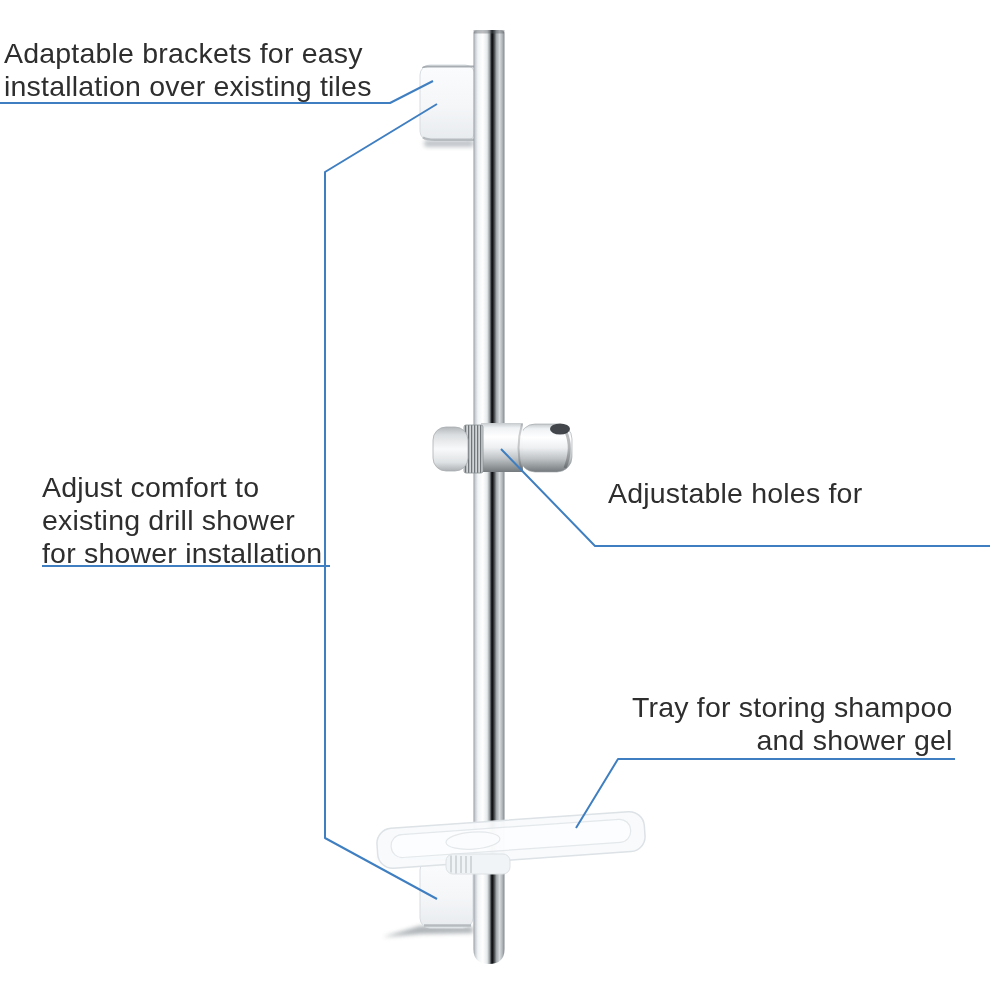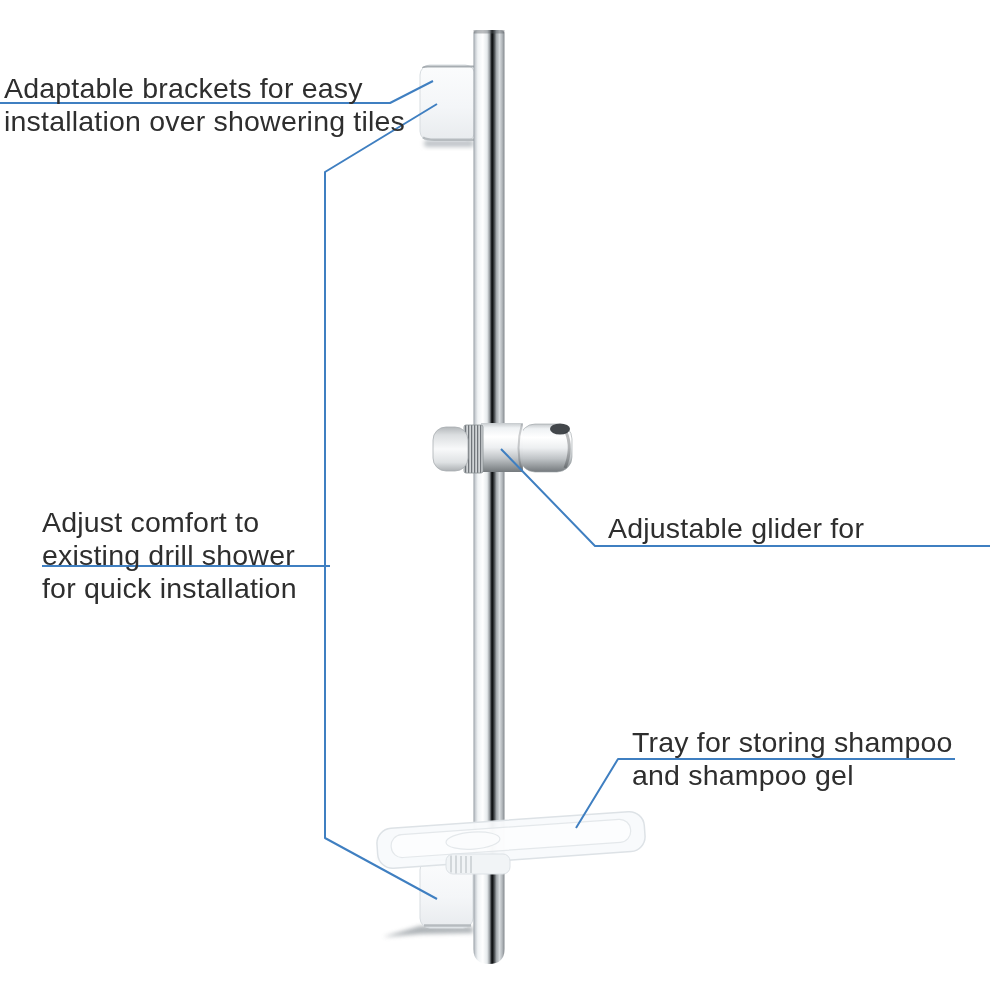--- a/index.html
+++ b/index.html
@@ -17,26 +17,25 @@
   }
   .callout {
     position: absolute;
     z-index: 2;
     color: #2e2e2e;
     font-size: 28.5px;
     line-height: 33px;
     letter-spacing: 0.2px;
     white-space: nowrap;
     font-weight: 400;
-    margin-top: 35px;
   }
   #callout-top-left     { left: 4px;   top: 37px;  }
   #callout-mid-left     { left: 42px;  top: 471px; }
   #callout-mid-right    { left: 608px; top: 477px; }
-  #callout-bottom-right { left: 632px; top: 691px; }
+  #callout-bottom-right { left: 632px; top: 691px; text-align: right; }
 </style>
 </head>
 <body>
 
 <svg class="stage" viewBox="0 0 1000 1000" aria-hidden="false">
   <defs>
     <linearGradient id="railGrad" x1="0" y1="0" x2="1" y2="0">
       <stop offset="0" stop-color="#9199a0"></stop>
       <stop offset="0.05" stop-color="#c6cbd0"></stop>
       <stop offset="0.14" stop-color="#f0f3f5"></stop>
@@ -127,29 +126,29 @@
     <polyline points="0,103 390,103 433,81" stroke="#3f7fc1"></polyline>
     <polyline points="437,104 325,172 325,838 437,899" stroke="#3f7fc1"></polyline>
     <polyline points="42,566 330,566" stroke="#3f7fc1"></polyline>
     <polyline points="990,546 595,546 501,449" stroke="#3f7fc1"></polyline>
     <polyline points="955,759 618,759 576,828" stroke="#3f7fc1"></polyline>
   </g>
 </svg>
 
 <div class="callout" id="callout-top-left">
   <div>Adaptable brackets for easy</div>
-  <div>installation over showering tiles</div>
+  <div>installation over existing tiles</div>
 </div>
 
 <div class="callout" id="callout-mid-left">
   <div>Adjust comfort to</div>
   <div>existing drill shower</div>
-  <div>for quick installation</div>
+  <div>for shower installation</div>
 </div>
 
 <div class="callout" id="callout-mid-right">
-  <div>Adjustable glider for</div>
+  <div>Adjustable holes for</div>
 </div>
 
 <div class="callout" id="callout-bottom-right">
   <div>Tray for storing shampoo</div>
-  <div>and shampoo gel</div>
+  <div>and shower gel</div>
 </div>
 
 </body></html>

